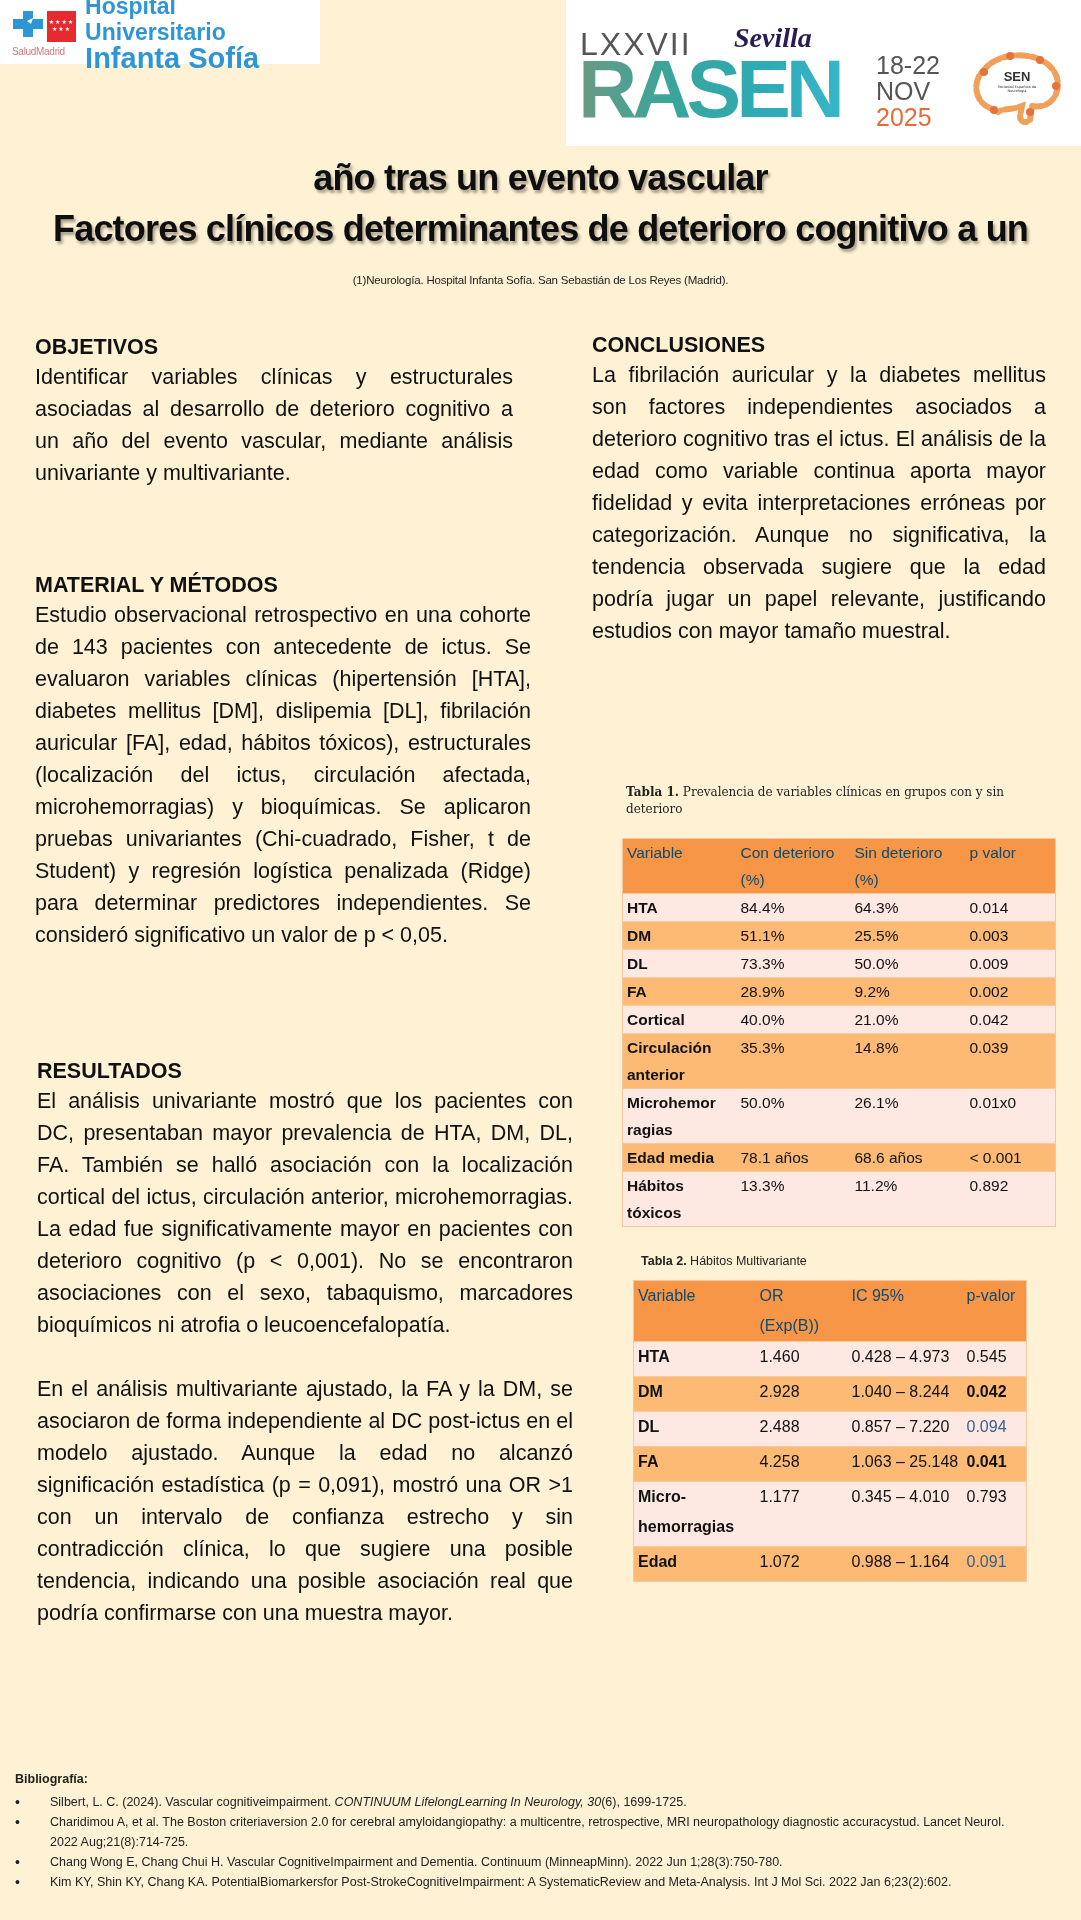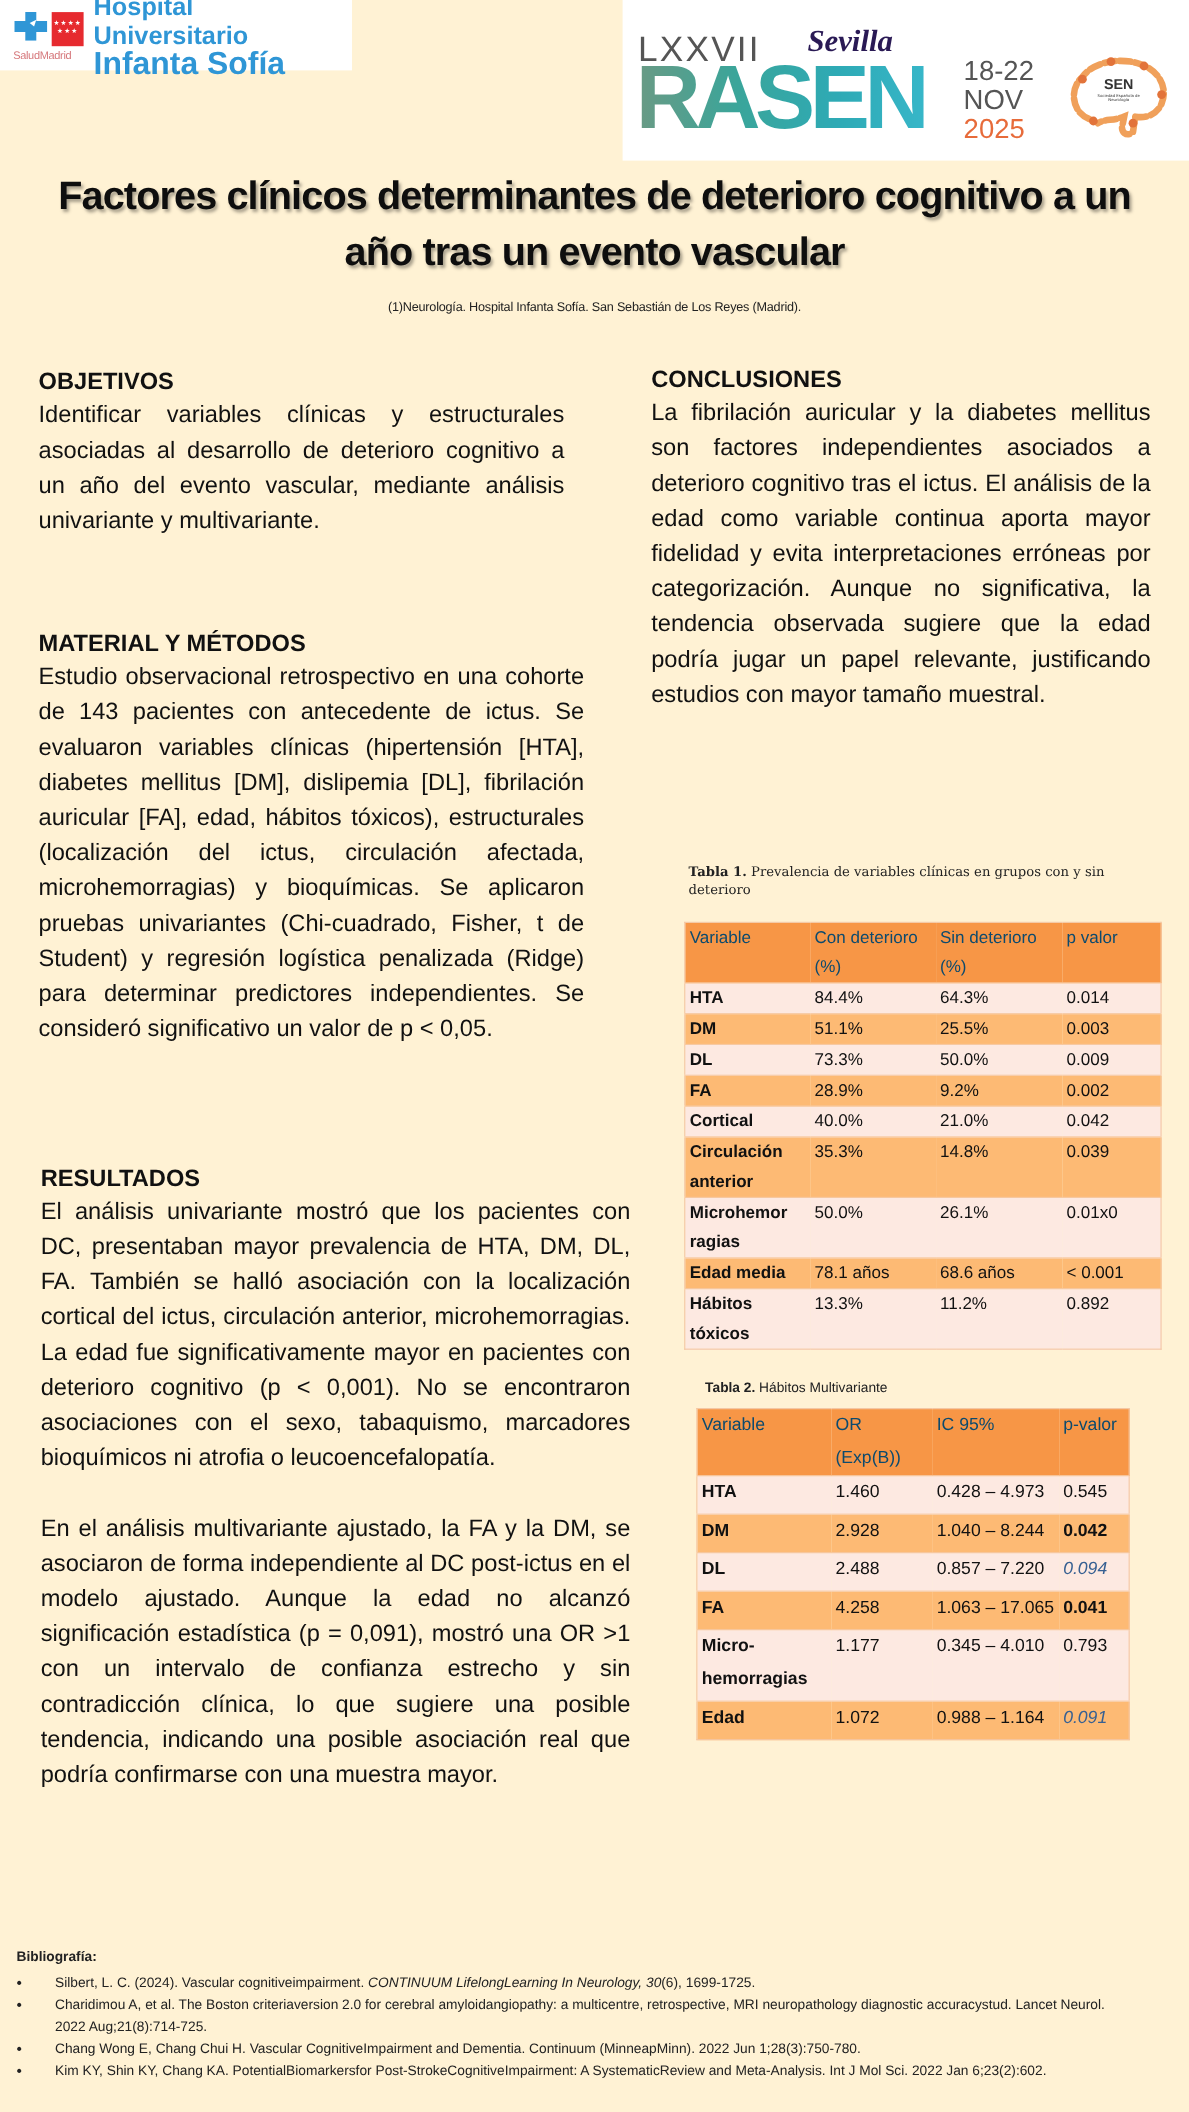--- a/index.html
+++ b/index.html
@@ -50,21 +50,21 @@
   #t2-caption { left: 641px; top: 1253px; font-family: "Liberation Sans", sans-serif; }
   .tcaption b { font-weight: bold; }
 
   table.data { position: absolute; border-collapse: collapse; font-family: "Liberation Sans", sans-serif; font-size: 15.5px; line-height: 27px; color: #111; border: 1.5px solid #f4c7a3; }
   table.data th { background: #f79646; color: #0c4a6e; font-weight: normal; text-align: left; vertical-align: top; padding: 0 4px 0 4px; }
   table.data td { vertical-align: top; padding: 0 4px; border-top: 1.5px solid #f7c9a2; }
   table.data td.var { font-weight: bold; }
   table.data tr.odd td { background: #fde9e1; }
   table.data tr.even td { background: #fdba74; }
   table.data .bold { font-weight: bold; }
-  table.data .blue { color: #376092; font-style: italic; }
+  table.data .blue { color: #376092; }
 
   #table1 { left: 622px; top: 838px; width: 434px; }
   #table1 th:nth-child(1), #table1 td:nth-child(1) { width: 114px; }
   #table1 th:nth-child(2), #table1 td:nth-child(2) { width: 114px; }
   #table1 th:nth-child(3), #table1 td:nth-child(3) { width: 115px; }
 
   #table2 { left: 633px; top: 1280px; width: 394px; line-height: 30px; font-size: 16px; }
   #table2 td { padding-bottom: 4px; }
   #table2 th:nth-child(1), #table2 td:nth-child(1) { width: 122px; }
   #table2 th:nth-child(2), #table2 td:nth-child(2) { width: 92px; }
@@ -116,22 +116,22 @@
         <circle cx="86" cy="36" r="4" fill="#e2733a"></circle>
         <circle cx="60" cy="62" r="4" fill="#e2733a"></circle>
         <circle cx="24" cy="60" r="4" fill="#e2733a"></circle>
     </svg>
   </div>
   <div class="sen-text">SEN</div>
   <div class="sen-sub">Sociedad Española de Neurología</div>
 </div>
 
 <div class="title">
+  <div>año tras un evento vascular</div>
   <div>Factores clínicos determinantes de deterioro cognitivo a un</div>
-  <div>año tras un evento vascular</div>
 </div>
 <div class="authors">
   <div>(1)Neurología. Hospital Infanta Sofía. San Sebastián de Los Reyes (Madrid).</div>
 </div>
 
 <div class="section" id="objetivos">
   <h2>OBJETIVOS</h2>
   <p>Identificar variables clínicas y estructurales asociadas al desarrollo de deterioro cognitivo a un año del evento vascular, mediante análisis univariante y multivariante.</p>
 </div>
 
@@ -248,21 +248,21 @@
     </tr>
     <tr class="odd">
       <td class="var">DL</td>
       <td>2.488</td>
       <td>0.857 – 7.220</td>
       <td class="blue">0.094</td>
     </tr>
     <tr class="even">
       <td class="var">FA</td>
       <td>4.258</td>
-      <td>1.063 – 17.065</td>
+      <td>1.063 – 25.148</td>
       <td class="bold">0.041</td>
     </tr>
     <tr class="odd">
       <td class="var">Micro-hemorragias</td>
       <td>1.177</td>
       <td>0.345 – 4.010</td>
       <td>0.793</td>
     </tr>
     <tr class="even">
       <td class="var">Edad</td>

